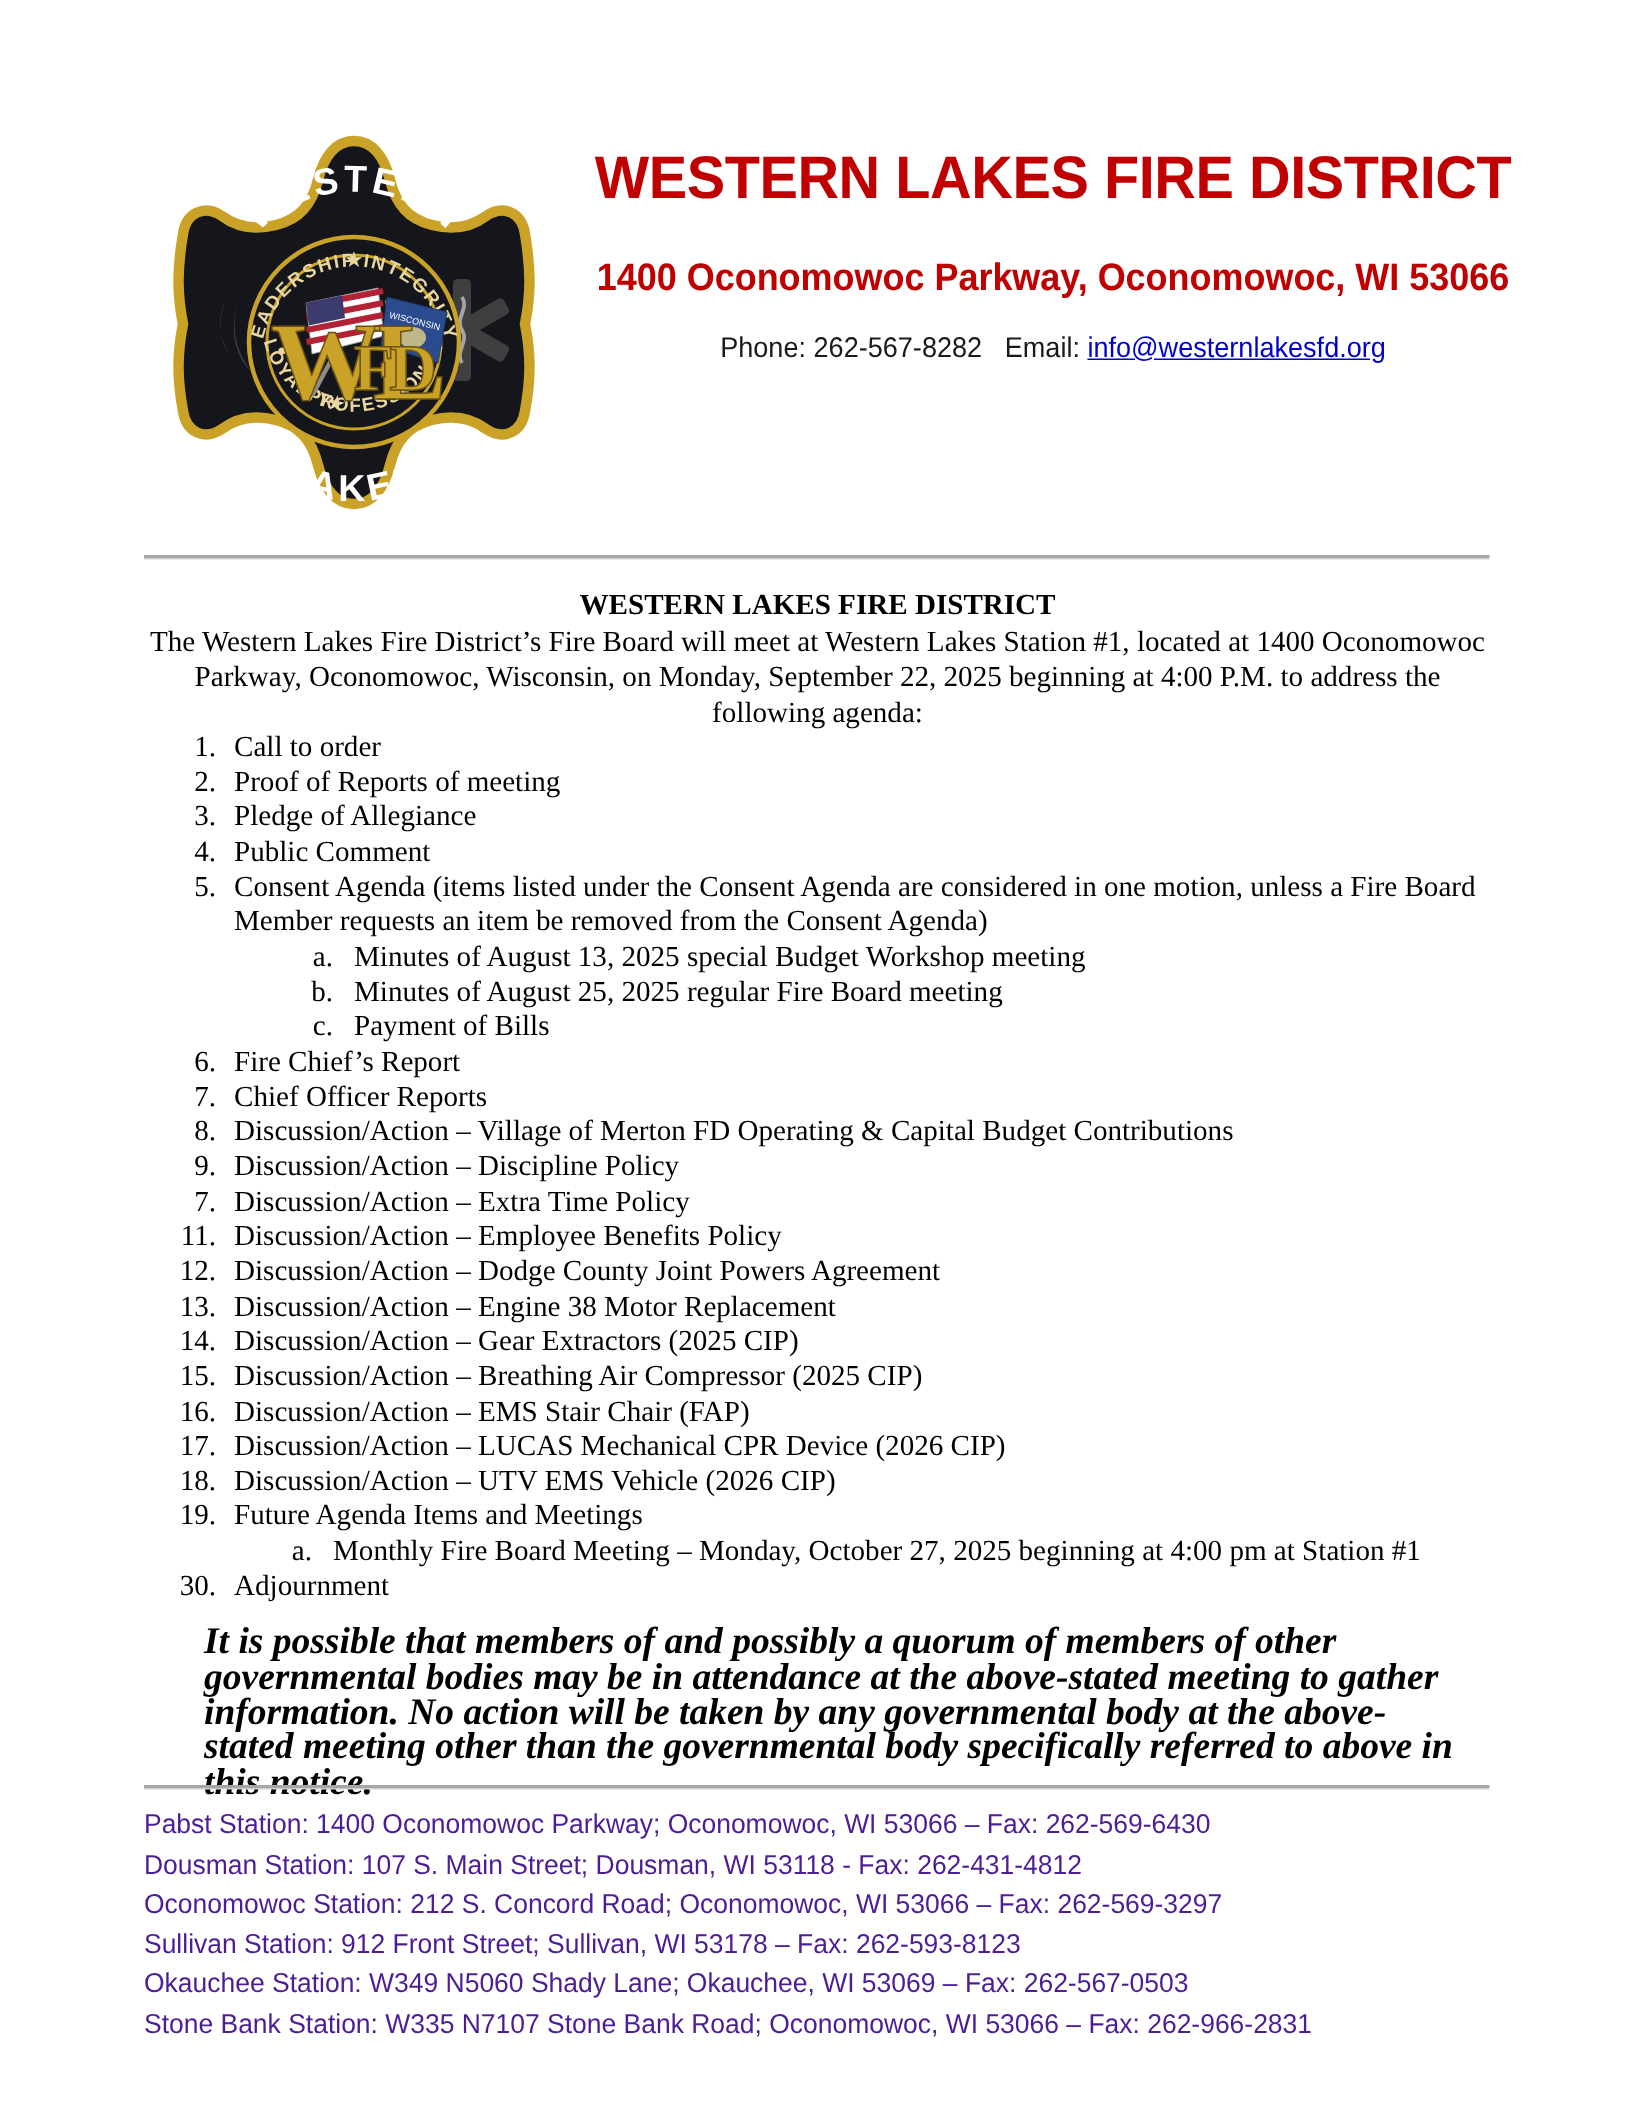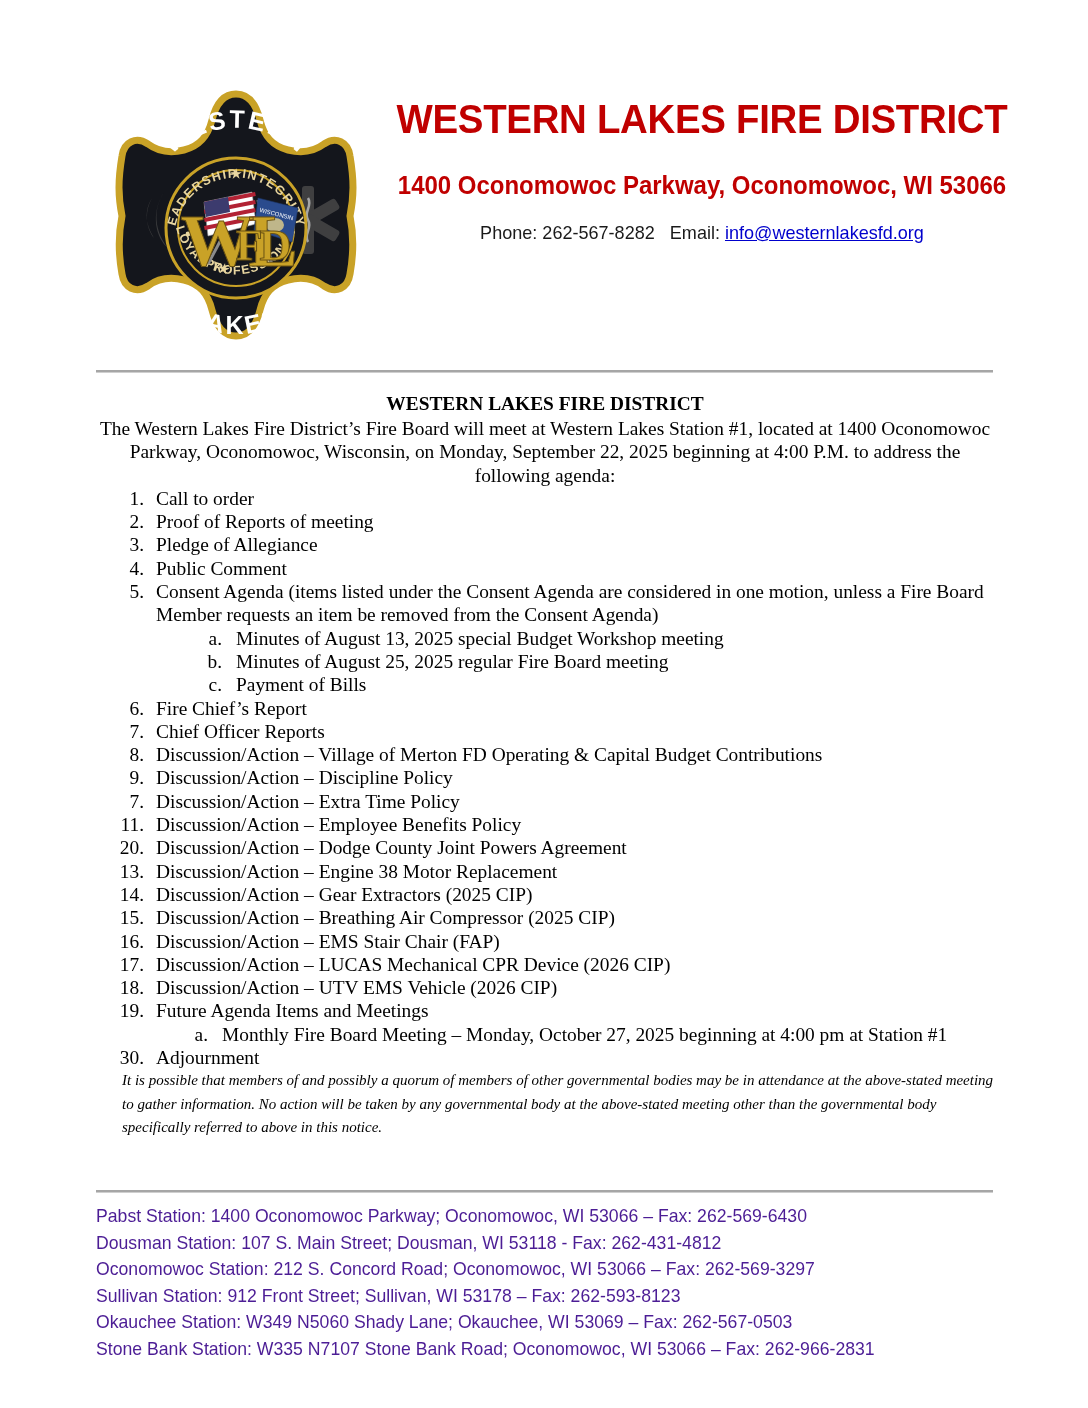--- a/index.html
+++ b/index.html
@@ -142,26 +142,27 @@
     position: absolute;
     left: 0;
     top: 0;
     width: 30px;
     text-align: right;
   }
   li.item-5 ol.sub { margin-left: 36px; }
   li.item-19 ol.sub { margin-left: 22px; }
 
   .disclaimer {
-    margin: 0;
+    margin: 14px;
     font-style: italic;
-    font-size: 15px;
+    font-size: 25px;
     line-height: 23.3px;
     padding-left: 26px;
     text-indent: 0;
+    font-weight: bold;
   }
 
   
   .footer {
     position: absolute;
     left: 96px;
     top: 1203px;
     width: 900px;
     font-family: "Liberation Sans Narrow", "Liberation Sans", sans-serif;
     font-size: 18.2px;
@@ -308,21 +309,21 @@
           <li><span class="num">a.</span><span>Minutes of August 13, 2025 special Budget Workshop meeting</span></li>
           <li><span class="num">b.</span><span>Minutes of August 25, 2025 regular Fire Board meeting</span></li>
           <li><span class="num">c.</span><span>Payment of Bills</span></li>
         </ol></li>
       <li class="item-6"><span class="num">6.</span><span>Fire Chief’s Report</span></li>
       <li class="item-7"><span class="num">7.</span><span>Chief Officer Reports</span></li>
       <li class="item-8"><span class="num">8.</span><span>Discussion/Action – Village of Merton FD Operating &amp; Capital Budget Contributions</span></li>
       <li class="item-9"><span class="num">9.</span><span>Discussion/Action – Discipline Policy</span></li>
       <li class="item-10"><span class="num">7.</span><span>Discussion/Action – Extra Time Policy</span></li>
       <li class="item-11"><span class="num">11.</span><span>Discussion/Action – Employee Benefits Policy</span></li>
-      <li class="item-12"><span class="num">20.</span><span>Discussion/Action – Dodge County Joint Powers Agreement</span></li>
+      <li class="item-12"><span class="num">12.</span><span>Discussion/Action – Dodge County Joint Powers Agreement</span></li>
       <li class="item-13"><span class="num">13.</span><span>Discussion/Action – Engine 38 Motor Replacement</span></li>
       <li class="item-14"><span class="num">14.</span><span>Discussion/Action – Gear Extractors (2025 CIP)</span></li>
       <li class="item-15"><span class="num">15.</span><span>Discussion/Action – Breathing Air Compressor (2025 CIP)</span></li>
       <li class="item-16"><span class="num">16.</span><span>Discussion/Action – EMS Stair Chair (FAP)</span></li>
       <li class="item-17"><span class="num">17.</span><span>Discussion/Action – LUCAS Mechanical CPR Device (2026 CIP)</span></li>
       <li class="item-18"><span class="num">18.</span><span>Discussion/Action – UTV EMS Vehicle (2026 CIP)</span></li>
       <li class="item-19"><span class="num">19.</span><span>Future Agenda Items and Meetings</span><ol class="sub">
           <li><span class="num">a.</span><span>Monthly Fire Board Meeting – Monday, October 27, 2025 beginning at 4:00 pm at Station #1</span></li>
         </ol></li>
       <li class="item-20"><span class="num">30.</span><span>Adjournment</span></li>

